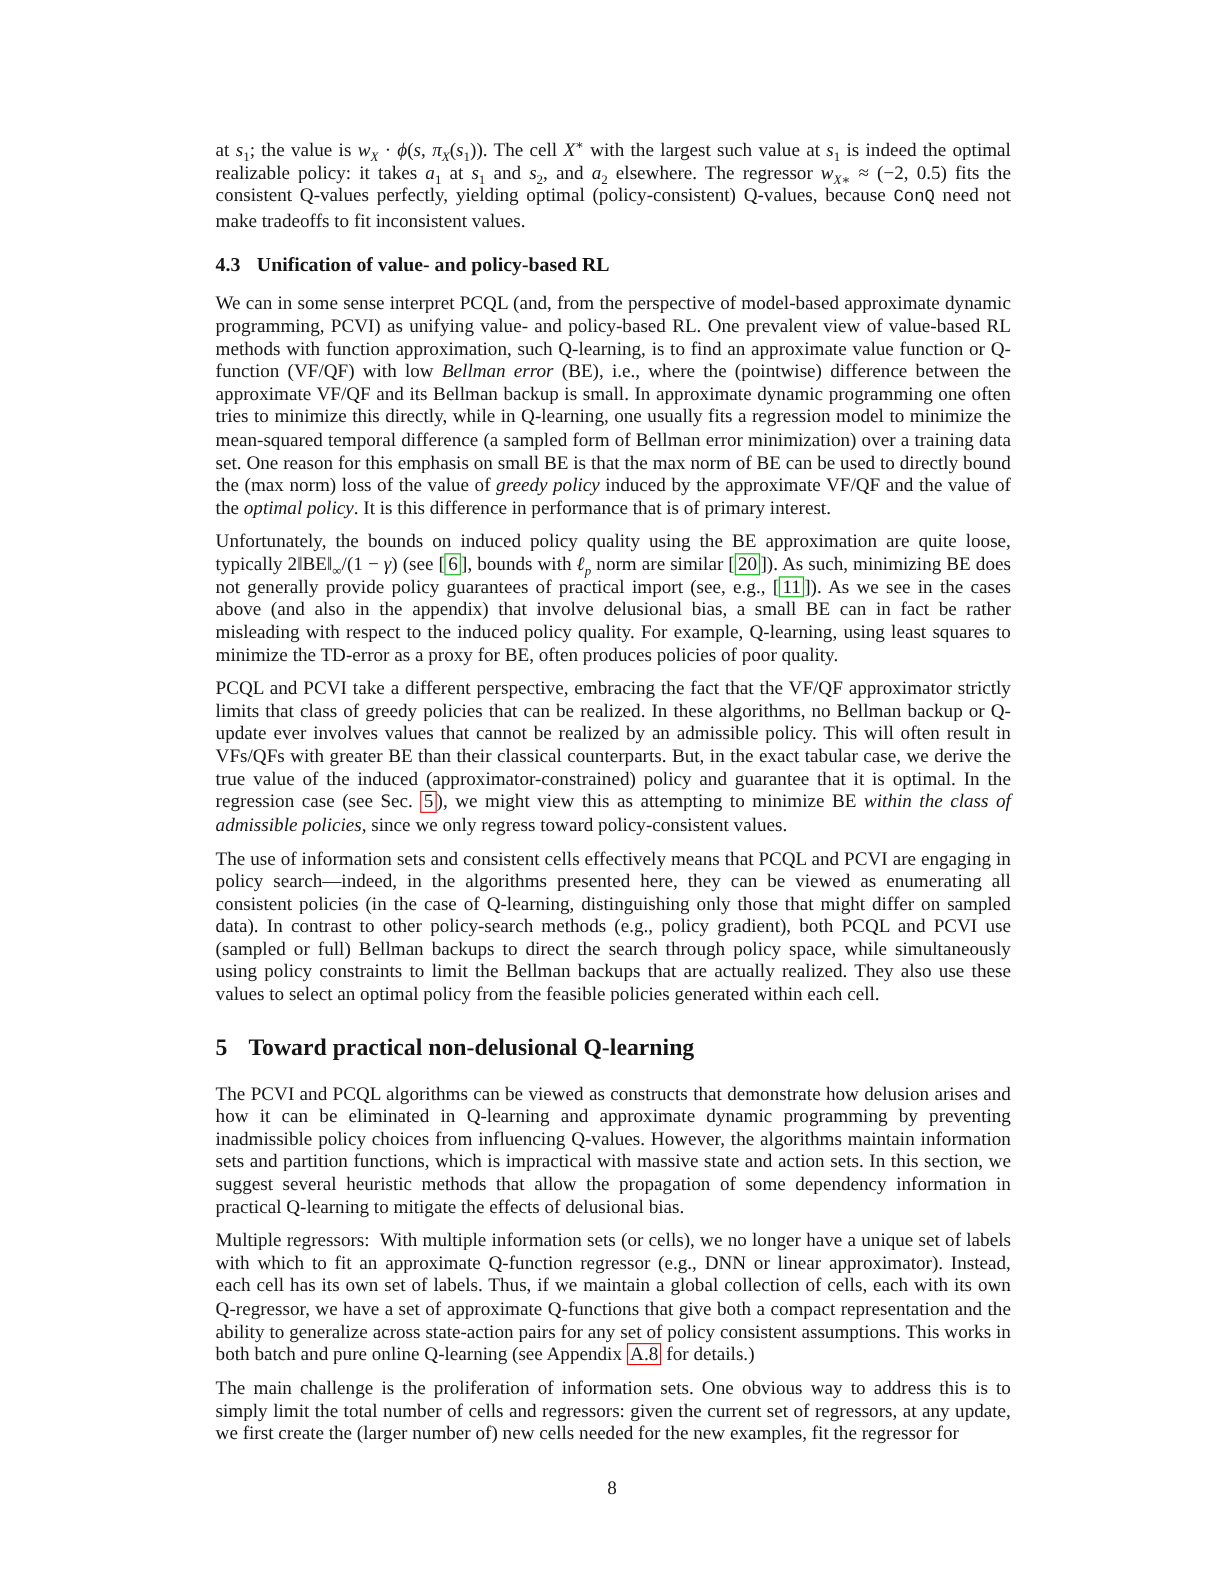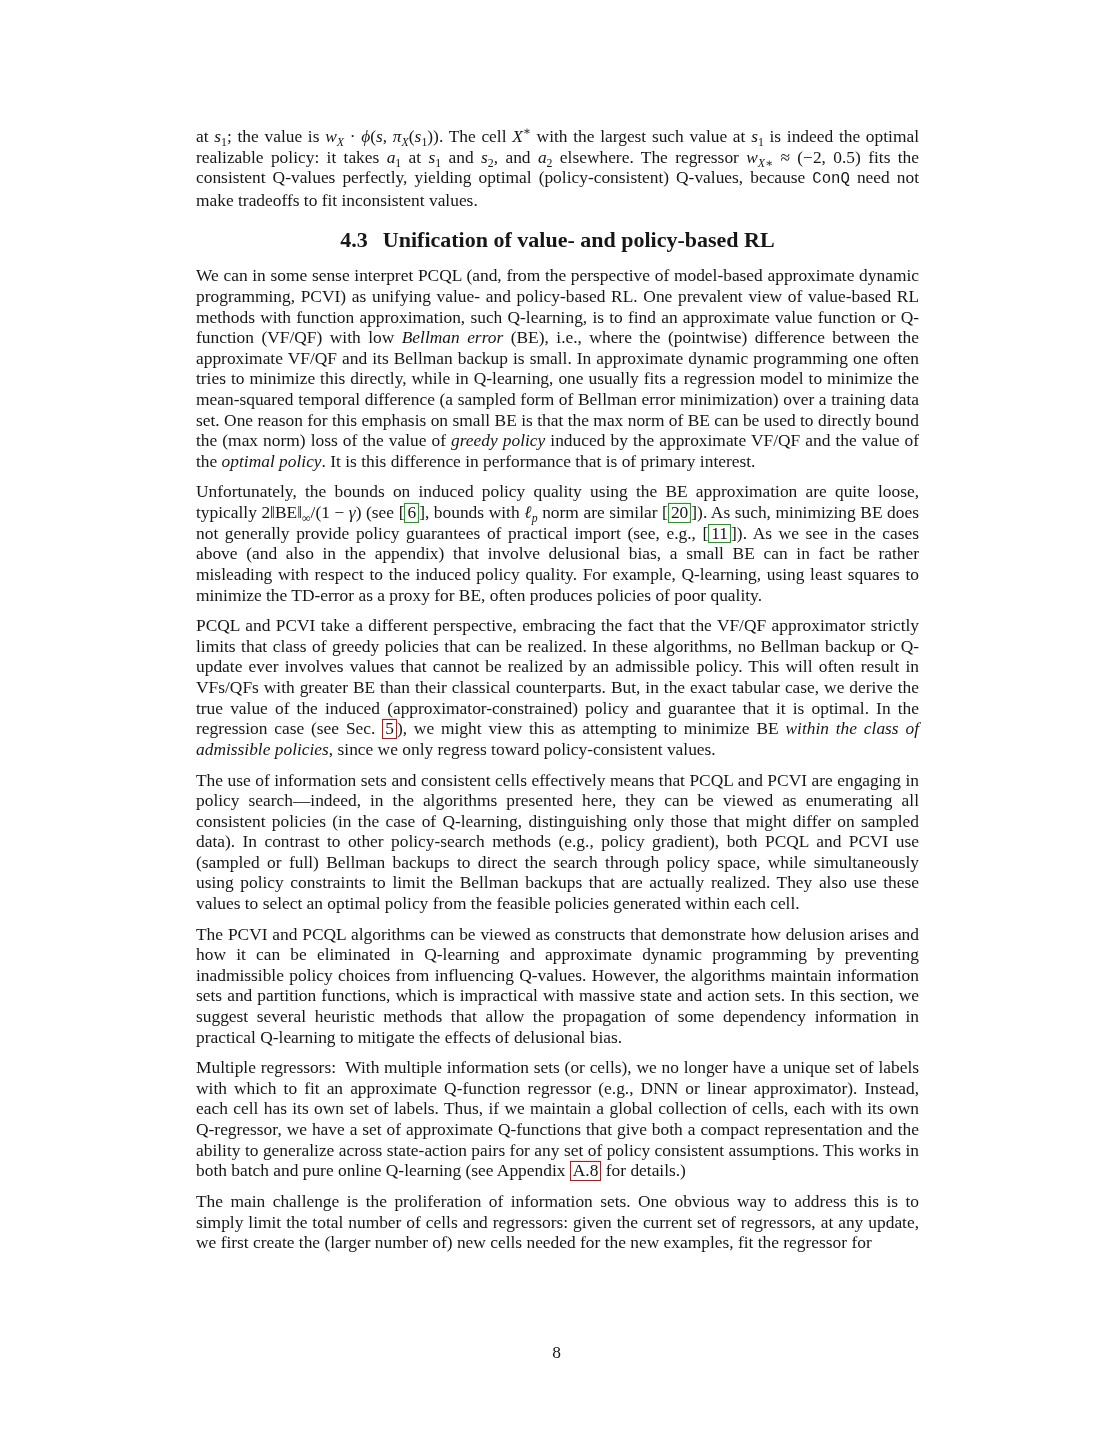--- a/index.html
+++ b/index.html
@@ -30,25 +30,24 @@
   }
   p.para {
     font-size: 17.4px;
     line-height: 20.6px;
     text-align: justify;
     margin: 0 0 10px 0;
   }
   p.para em { font-style: italic; }
   strong.bold-lead { font-weight: normal; }
   h2.subsection {
-    font-size: 22px;
+    font-size: 18px;
     font-weight: bold;
     margin: 19px 0 14px 0;
     line-height: 22px;
-    text-align: center;
   }
   h2.subsection .h-num { margin-right: 15px; }
   h1.section {
     font-size: 21.6px;
     font-weight: bold;
     margin: 25px 0 19px 0;
     line-height: 26px;
   }
   h1.section .h-num { margin-right: 19px; }
   .math { font-style: italic; }
@@ -83,20 +82,21 @@
 <body>
 
 <div class="sheet">
   <main class="text-block" id="content">
       <p class="para">at <span class="math">s</span><sub>1</sub>; the value is <span class="math">w</span><sub class="math">X</sub> · <span class="math">ϕ</span>(<span class="math">s</span>, <span class="math">π</span><sub class="math">X</sub>(<span class="math">s</span><sub>1</sub>)). The cell <span class="math">X</span><sup>∗</sup> with the largest such value at <span class="math">s</span><sub>1</sub> is indeed the optimal realizable policy: it takes <span class="math">a</span><sub>1</sub> at <span class="math">s</span><sub>1</sub> and <span class="math">s</span><sub>2</sub>, and <span class="math">a</span><sub>2</sub> elsewhere. The regressor <span class="math">w</span><sub class="math">X∗</sub> ≈ (−2, 0.5) fits the consistent Q-values perfectly, yielding optimal (policy-consistent) Q-values, because <span class="tt">ConQ</span> need not make tradeoffs to fit inconsistent values.</p>
       <h2 class="subsection"><span class="h-num">4.3</span><span class="h-title">Unification of value- and policy-based RL</span></h2>
       <p class="para">We can in some sense interpret PCQL (and, from the perspective of model-based approximate dynamic programming, PCVI) as unifying value- and policy-based RL. One prevalent view of value-based RL methods with function approximation, such Q-learning, is to find an approximate value function or Q-function (VF/QF) with low <em class="emph">Bellman error</em> (BE), i.e., where the (pointwise) difference between the approximate VF/QF and its Bellman backup is small. In approximate dynamic programming one often tries to minimize this directly, while in Q-learning, one usually fits a regression model to minimize the mean-squared temporal difference (a sampled form of Bellman error minimization) over a training data set. One reason for this emphasis on small BE is that the max norm of BE can be used to directly bound the (max norm) loss of the value of <em class="emph">greedy policy</em> induced by the approximate VF/QF and the value of the <em class="emph">optimal policy</em>. It is this difference in performance that is of primary interest.</p>
       <p class="para">Unfortunately, the bounds on induced policy quality using the BE approximation are quite loose, typically 2‖BE‖<sub>∞</sub>/(1 − <span class="math">γ</span>) (see [<span class="ref green">6</span>], bounds with <span class="math">ℓ</span><sub class="math">p</sub> norm are similar [<span class="ref green">20</span>]). As such, minimizing BE does not generally provide policy guarantees of practical import (see, e.g., [<span class="ref green">11</span>]). As we see in the cases above (and also in the appendix) that involve delusional bias, a small BE can in fact be rather misleading with respect to the induced policy quality. For example, Q-learning, using least squares to minimize the TD-error as a proxy for BE, often produces policies of poor quality.</p>
       <p class="para">PCQL and PCVI take a different perspective, embracing the fact that the VF/QF approximator strictly limits that class of greedy policies that can be realized. In these algorithms, no Bellman backup or Q-update ever involves values that cannot be realized by an admissible policy. This will often result in VFs/QFs with greater BE than their classical counterparts. But, in the exact tabular case, we derive the true value of the induced (approximator-constrained) policy and guarantee that it is optimal. In the regression case (see Sec. <span class="ref red">5</span>), we might view this as attempting to minimize BE <em class="emph">within the class of admissible policies</em>, since we only regress toward policy-consistent values.</p>
       <p class="para">The use of information sets and consistent cells effectively means that PCQL and PCVI are engaging in policy search—indeed, in the algorithms presented here, they can be viewed as enumerating all consistent policies (in the case of Q-learning, distinguishing only those that might differ on sampled data). In contrast to other policy-search methods (e.g., policy gradient), both PCQL and PCVI use (sampled or full) Bellman backups to direct the search through policy space, while simultaneously using policy constraints to limit the Bellman backups that are actually realized. They also use these values to select an optimal policy from the feasible policies generated within each cell.</p>
+      <h1 class="section"><span class="h-num">5</span><span class="h-title">Toward practical non-delusional Q-learning</span></h1>
       <p class="para">The PCVI and PCQL algorithms can be viewed as constructs that demonstrate how delusion arises and how it can be eliminated in Q-learning and approximate dynamic programming by preventing inadmissible policy choices from influencing Q-values. However, the algorithms maintain information sets and partition functions, which is impractical with massive state and action sets. In this section, we suggest several heuristic methods that allow the propagation of some dependency information in practical Q-learning to mitigate the effects of delusional bias.</p>
       <p class="para"><strong class="bold-lead">Multiple regressors:</strong>&nbsp; With multiple information sets (or cells), we no longer have a unique set of labels with which to fit an approximate Q-function regressor (e.g., DNN or linear approximator). Instead, each cell has its own set of labels. Thus, if we maintain a global collection of cells, each with its own Q-regressor, we have a set of approximate Q-functions that give both a compact representation and the ability to generalize across state-action pairs for any set of policy consistent assumptions. This works in both batch and pure online Q-learning (see Appendix <span class="ref red">A.8</span> for details.)</p>
       <p class="para">The main challenge is the proliferation of information sets. One obvious way to address this is to simply limit the total number of cells and regressors: given the current set of regressors, at any update, we first create the (larger number of) new cells needed for the new examples, fit the regressor for</p>
     </main>
   <footer class="page-footer">
     <span>8</span>
   </footer>
 </div>
 
 </body></html>

